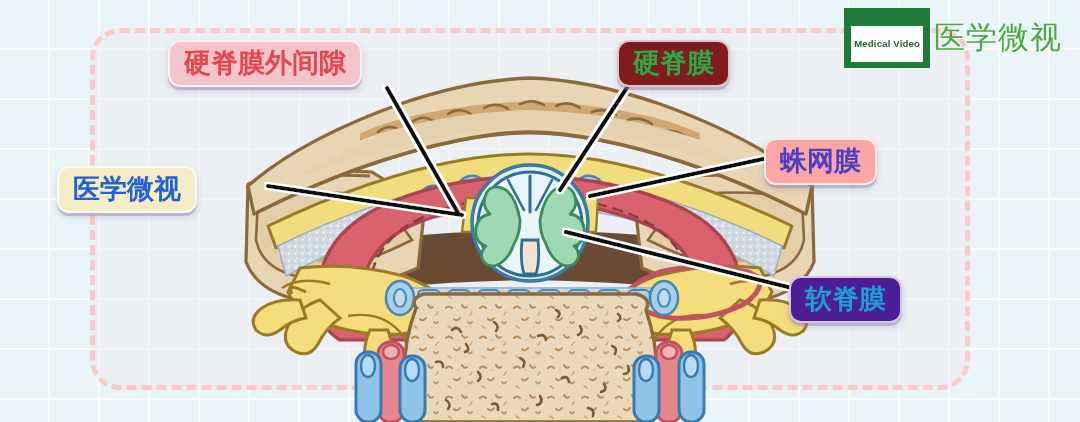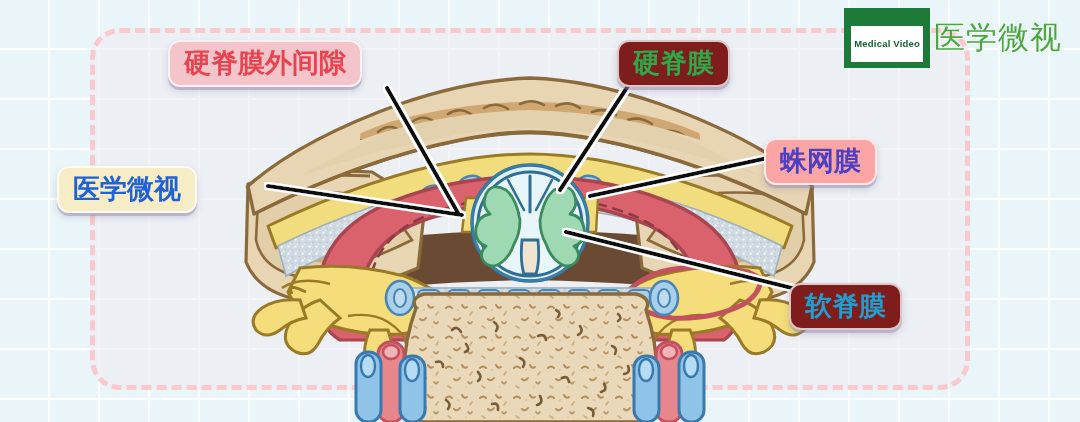--- a/index.html
+++ b/index.html
@@ -81,21 +81,21 @@
   }
 
   #lbl-epidural{left:168px;top:33px;background:#f3c4c9;}
   #lbl-epidural .inner{color:#e8434f;}
   #lbl-dura{left:617px;top:33px;background:#7f1d1d;}
   #lbl-dura .inner{color:#2fa84a;}
   #lbl-arachnoid{left:764px;top:131px;background:#fca5a5;}
   #lbl-arachnoid .inner{color:#4b3fc4;}
   #lbl-subarach{left:57px;top:159px;background:#f6ecc6;}
   #lbl-subarach .inner{color:#1f62d8;}
-  #lbl-pia{left:789px;top:276px;background:#7f1d1d;}
+  #lbl-pia{left:789px;top:269px;background:#4c1d95;}
   #lbl-pia .inner{color:#1e9fd0;}
 </style>
 </head>
 <body>
 
 <div id="stage">
 
   <div class="grid-bg"></div>
   <div class="frame"></div>
 

